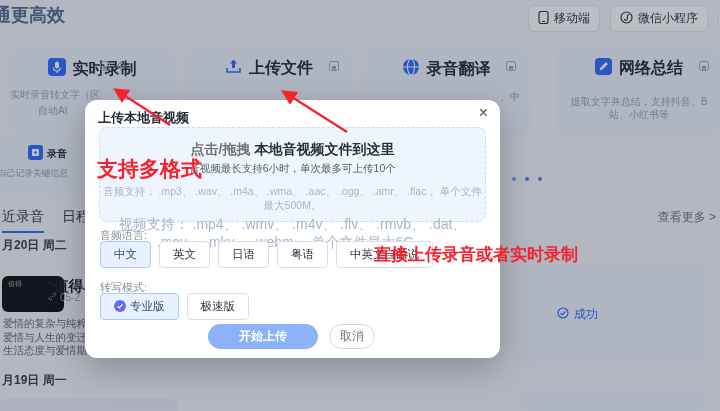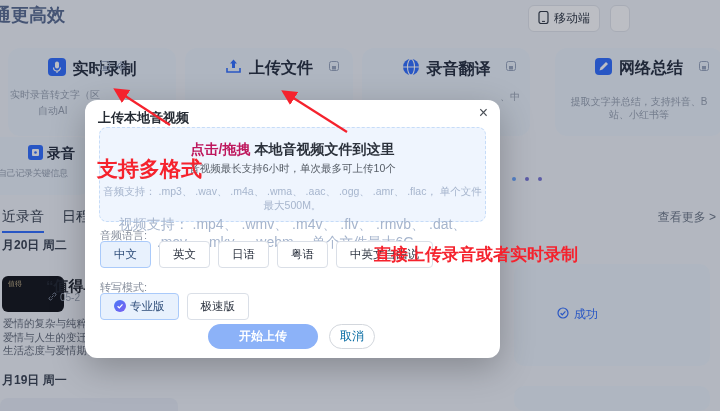--- a/index.html
+++ b/index.html
@@ -17,21 +17,21 @@
   .fc1{left:8px} .fc2{left:185px} .fc3{left:362px} .fc4{left:555px}
   .fc-title { display:flex; align-items:center; justify-content:center; gap:7px; margin-top:10px; font-size:16px; font-weight:600; color:#27303f; }
   .fc-sub { text-align:center; margin-top:16px; font-size:10px; line-height:13px; color:#9aa4b2; padding:0 8px; }
   .fc1 .sub-l1 { position:absolute; left:2px; top:40px; font-size:10px; color:#9aa4b2; white-space:nowrap; }
   .fc1 .sub-l2 { position:absolute; left:30px; top:56px; font-size:10px; color:#9aa4b2; white-space:nowrap; }
   .fc3 .sub-frag { position:absolute; right:10px; top:42px; font-size:10px; color:#9aa4b2; }
   .mini-icons { position:absolute; top:9px; right:14px; display:flex; gap:6px; }
   .fc1 .mini-icons { right:50px; }
 
   .recorder-card { position:absolute; left:-28px; top:137px; width:118px; height:58px; background:#eef4fb; border-radius:10px; overflow:hidden; }
-  .rc-title { position:absolute; left:56px; top:8px; display:flex; gap:4px; font-size:14px; font-weight:600; color:#27303f; white-space:nowrap; }
+  .rc-title { position:absolute; left:56px; top:8px; display:flex; align-items:center; gap:4px; font-size:10px; font-weight:600; color:#27303f; white-space:nowrap; }
   .rc-sub { position:absolute; left:26px; top:30px; font-size:9px; color:#9aa4b2; white-space:nowrap; letter-spacing:-0.3px; }
 
   .tabs { position:absolute; left:2px; top:208px; display:flex; gap:18px; font-size:14px; }
   .tab-active { color:#3370ff; font-weight:600; padding-bottom:5px; border-bottom:2px solid #3370ff; }
   .tab { color:#3b4351; font-weight:500; white-space:nowrap;text-align:center; }
 
   .date-label { position:absolute; font-size:12px; font-weight:600; color:#3b4351; white-space:nowrap; }
   .d1 { left:2px; top:237px; } .d2 { left:2px; top:372px; }
 
   .thumb { position:absolute; left:2px; top:276px; width:62px; height:36px; background:#141519; border-radius:6px; }
@@ -58,32 +58,32 @@
   
   .dim { position:absolute; inset:0; background:rgba(15,23,42,.28); z-index:5; }
 
   
   .modal { position:absolute; left:85px; top:100px; width:415px; height:258px; background:#fff; border-radius:12px;
            box-shadow:0 10px 34px rgba(0,0,0,.25); z-index:10; }
   .modal-title { position:absolute; left:13px; top:9px; font-size:13px; font-weight:700; color:#252b33; }
   .modal-close { position:absolute; right:12px; top:4px; font-size:16px; color:#4a4f57; cursor:pointer; background:none; border:none; font-family:inherit; }
   .dropzone { position:absolute; left:14px; top:27px; width:387px; height:95px; background:#eff5fe; border:1px dashed #c6dcf8; border-radius:8px; text-align:center; }
   .dz-line1 { margin-top:13px; font-size:14px; font-weight:600; color:#2b313b; }
-  .dz-line1 .hl { color:#be185d; }
+  .dz-line1 .hl { color:#737373; }
   .dz-line2 { margin-top:3px; font-size:10.5px; color:#565d66; }
   .dz-line3 { margin-top:9px; font-size:10.5px; color:#a6b5cd; }
   .dz-line4 { margin-top:3px; font-size:14px; color:#a6b5cd; }
   .field-label { position:absolute; left:15px; font-size:11px; color:#868e9c; }
   .lbl-lang { top:128px; } .lbl-mode { top:180px; }
   .chip-row { position:absolute; left:15px; display:flex; gap:8px; }
   .row-lang { top:141px; } .row-mode { top:193px; }
   .chip { display:flex; align-items:center; gap:4px; padding:5px 13px; background:#fff; border:1px solid #dadfe7; border-radius:4px; font-size:11.5px; color:#2e3542; cursor:pointer; white-space:nowrap; }
   .chip.sel { background:#e8f1fd; border-color:#aacafa; color:#2e4d79; }
   .btn-upload { position:absolute; left:123px; top:224px; width:110px; height:25px; border:none; border-radius:13px; background:#8cb2f8; color:#fff; font-size:12px; font-weight:600; font-family:inherit; cursor:pointer; }
-  .btn-cancel { position:absolute; left:244px; top:224px; width:46px; height:25px; border:1px solid #d3d7dd; border-radius:13px; background:#fff; color:#0369a1; font-size:12px; font-family:inherit; cursor:pointer;text-align:center; }
+  .btn-cancel { position:absolute; left:244px; top:224px; width:46px; height:25px; border:1px solid #d3d7dd; border-radius:13px; background:#fff; color:#737373; font-size:12px; font-family:inherit; cursor:pointer;text-align:center; }
 
   
   .annot { position:absolute; inset:0; z-index:20; pointer-events:none; }
   .annot-text { position:absolute; font-weight:700; color:#f5222d; white-space:nowrap; }
   .annot-formats { left:97px; top:155px; font-size:21px; }
   .annot-direct { left:374px; top:243px; font-size:17px; }
 </style>
 </head>
 <body>
 
@@ -91,20 +91,27 @@
 
   <div class="top-title">通更高效</div>
 
   <div class="top-nav">
     <div class="nav-chip">
       <span><svg width="11" height="13" viewBox="0 0 11 13">
             <rect x="1" y="0.5" width="9" height="12" rx="2" fill="none" stroke="#333a45" stroke-width="1.2"></rect>
             <line x1="4" y1="10.4" x2="7" y2="10.4" stroke="#333a45" stroke-width="1"></line>
           </svg></span>
       <span>移动端</span>
+    </div>
+    <div class="nav-chip">
+      <span><svg width="13" height="13" viewBox="0 0 13 13">
+            <circle cx="6.5" cy="6.5" r="5.5" fill="none" stroke="#333a45" stroke-width="1.2"></circle>
+            <path d="M4.2 7.8 a1.6 1.6 0 0 0 3.2 0 v-2.6 a1.6 1.6 0 0 1 2 -1.5" fill="none" stroke="#333a45" stroke-width="1.1"></path>
+          </svg></span>
+      <span>微信小程序</span>
     </div>
     <div class="nav-chip">
       
       
     </div>
   </div>
 
   <div class="feature-card fc1">
     <div class="fc-title">
       <span><svg width="18" height="18" viewBox="0 0 18 18">

